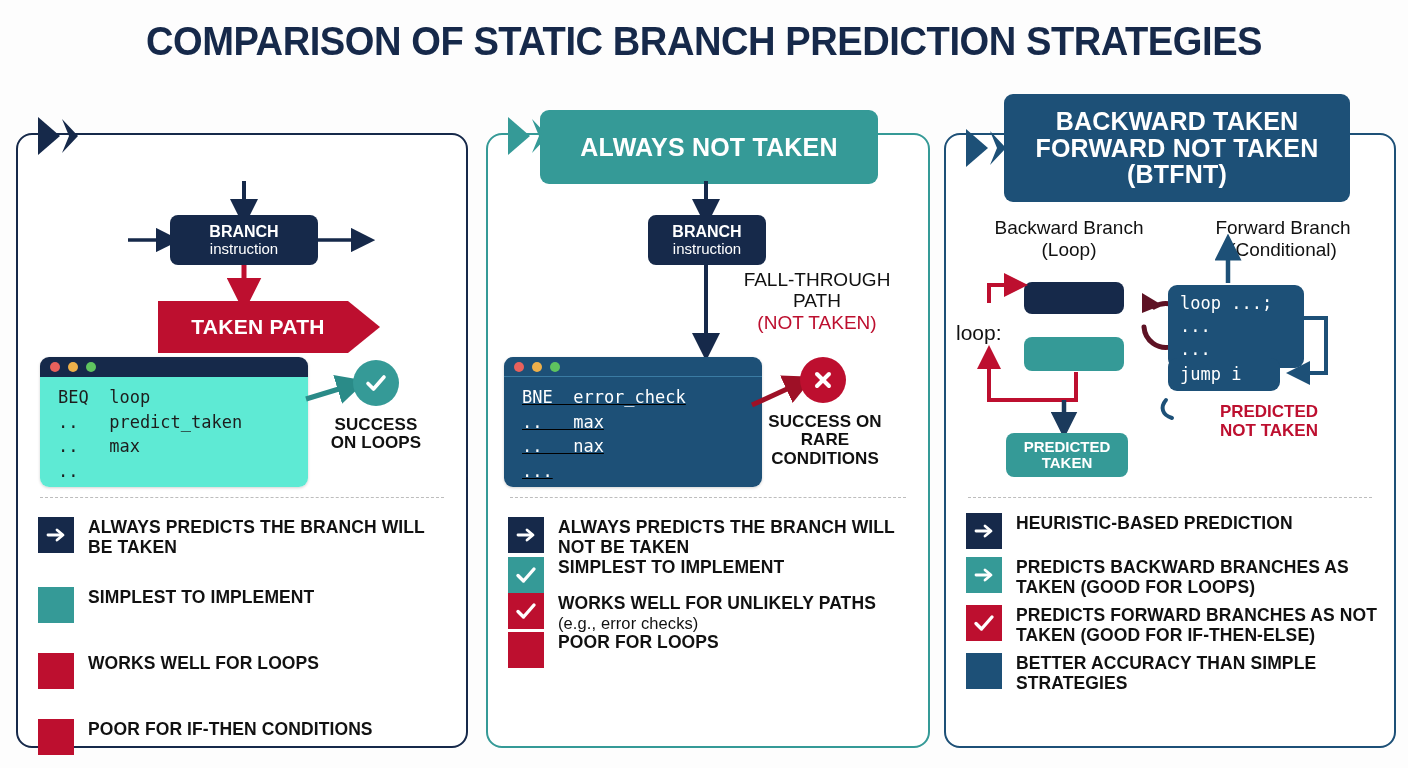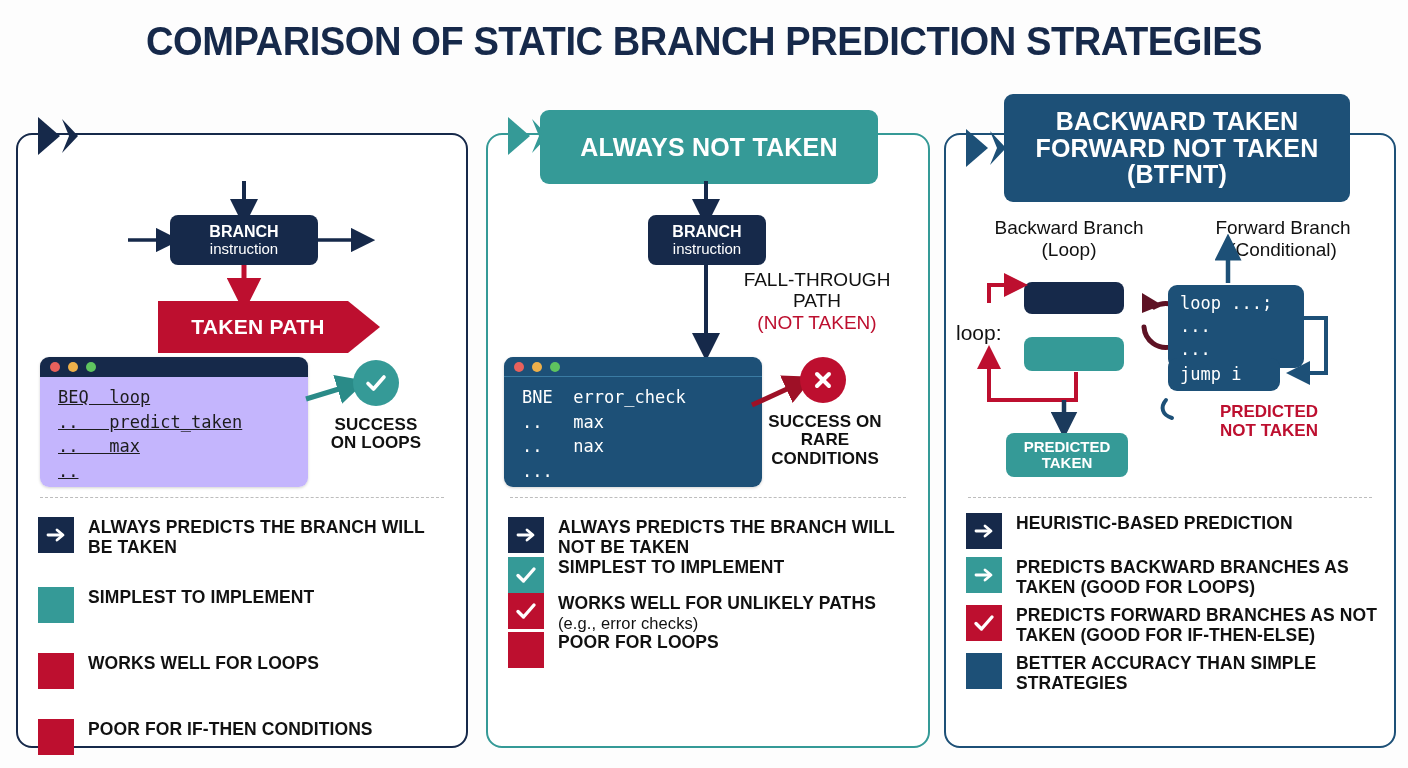--- a/index.html
+++ b/index.html
@@ -58,22 +58,22 @@
   .svg-layer { position:absolute; top:0; left:0; width:100%; height:100%; overflow:visible; pointer-events:none;}
 
   
   .codewin { position:absolute; border-radius:9px; overflow:hidden; }
   .codebar { height:20px; display:flex; align-items:center; padding-left:10px; gap:8px; }
   .dot { width:10px; height:10px; border-radius:50%; }
   .d-r{background:#e8615c;} .d-y{background:#eeb04a;} .d-g{background:#5fc45f;}
   .codebody { font-family:"DejaVu Sans Mono", monospace; font-size:17px; line-height:1.45; padding:8px 0 10px 18px; white-space:pre; }
   #code-1 { left:22px; top:222px; width:268px; height:130px; box-shadow:0 1px 3px rgba(0,0,0,.18); }
   #code-1 .codebar { background:#16294a; }
-  #code-1 .codebody { background:#c4b5fd; color:#1d1d1d;text-decoration:underline; }
-  #code-2 { left:16px; top:222px; width:258px; height:130px; box-shadow:0 1px 3px rgba(0,0,0,.18); }
+  #code-1 .codebody { background:#5eead4; color:#1d1d1d; }
+  #code-2 { left:16px; top:222px; width:258px; height:130px; box-shadow:0 1px 3px rgba(0,0,0,.18);text-decoration:underline; }
   #code-2 .codebar { background:#1d5077; border-bottom:1px solid #3a7ba3;}
   #code-2 .codebody { background:#1d5077; color:#fff; }
 
   
   .badge-circle { position:absolute; width:46px; height:46px; border-radius:50%;
                   display:flex; align-items:center; justify-content:center; }
   .result-txt { position:absolute; font-weight:700; font-size:17px; color:#111;
                 text-align:center; line-height:1.08; letter-spacing:0.1px; }
 
   

